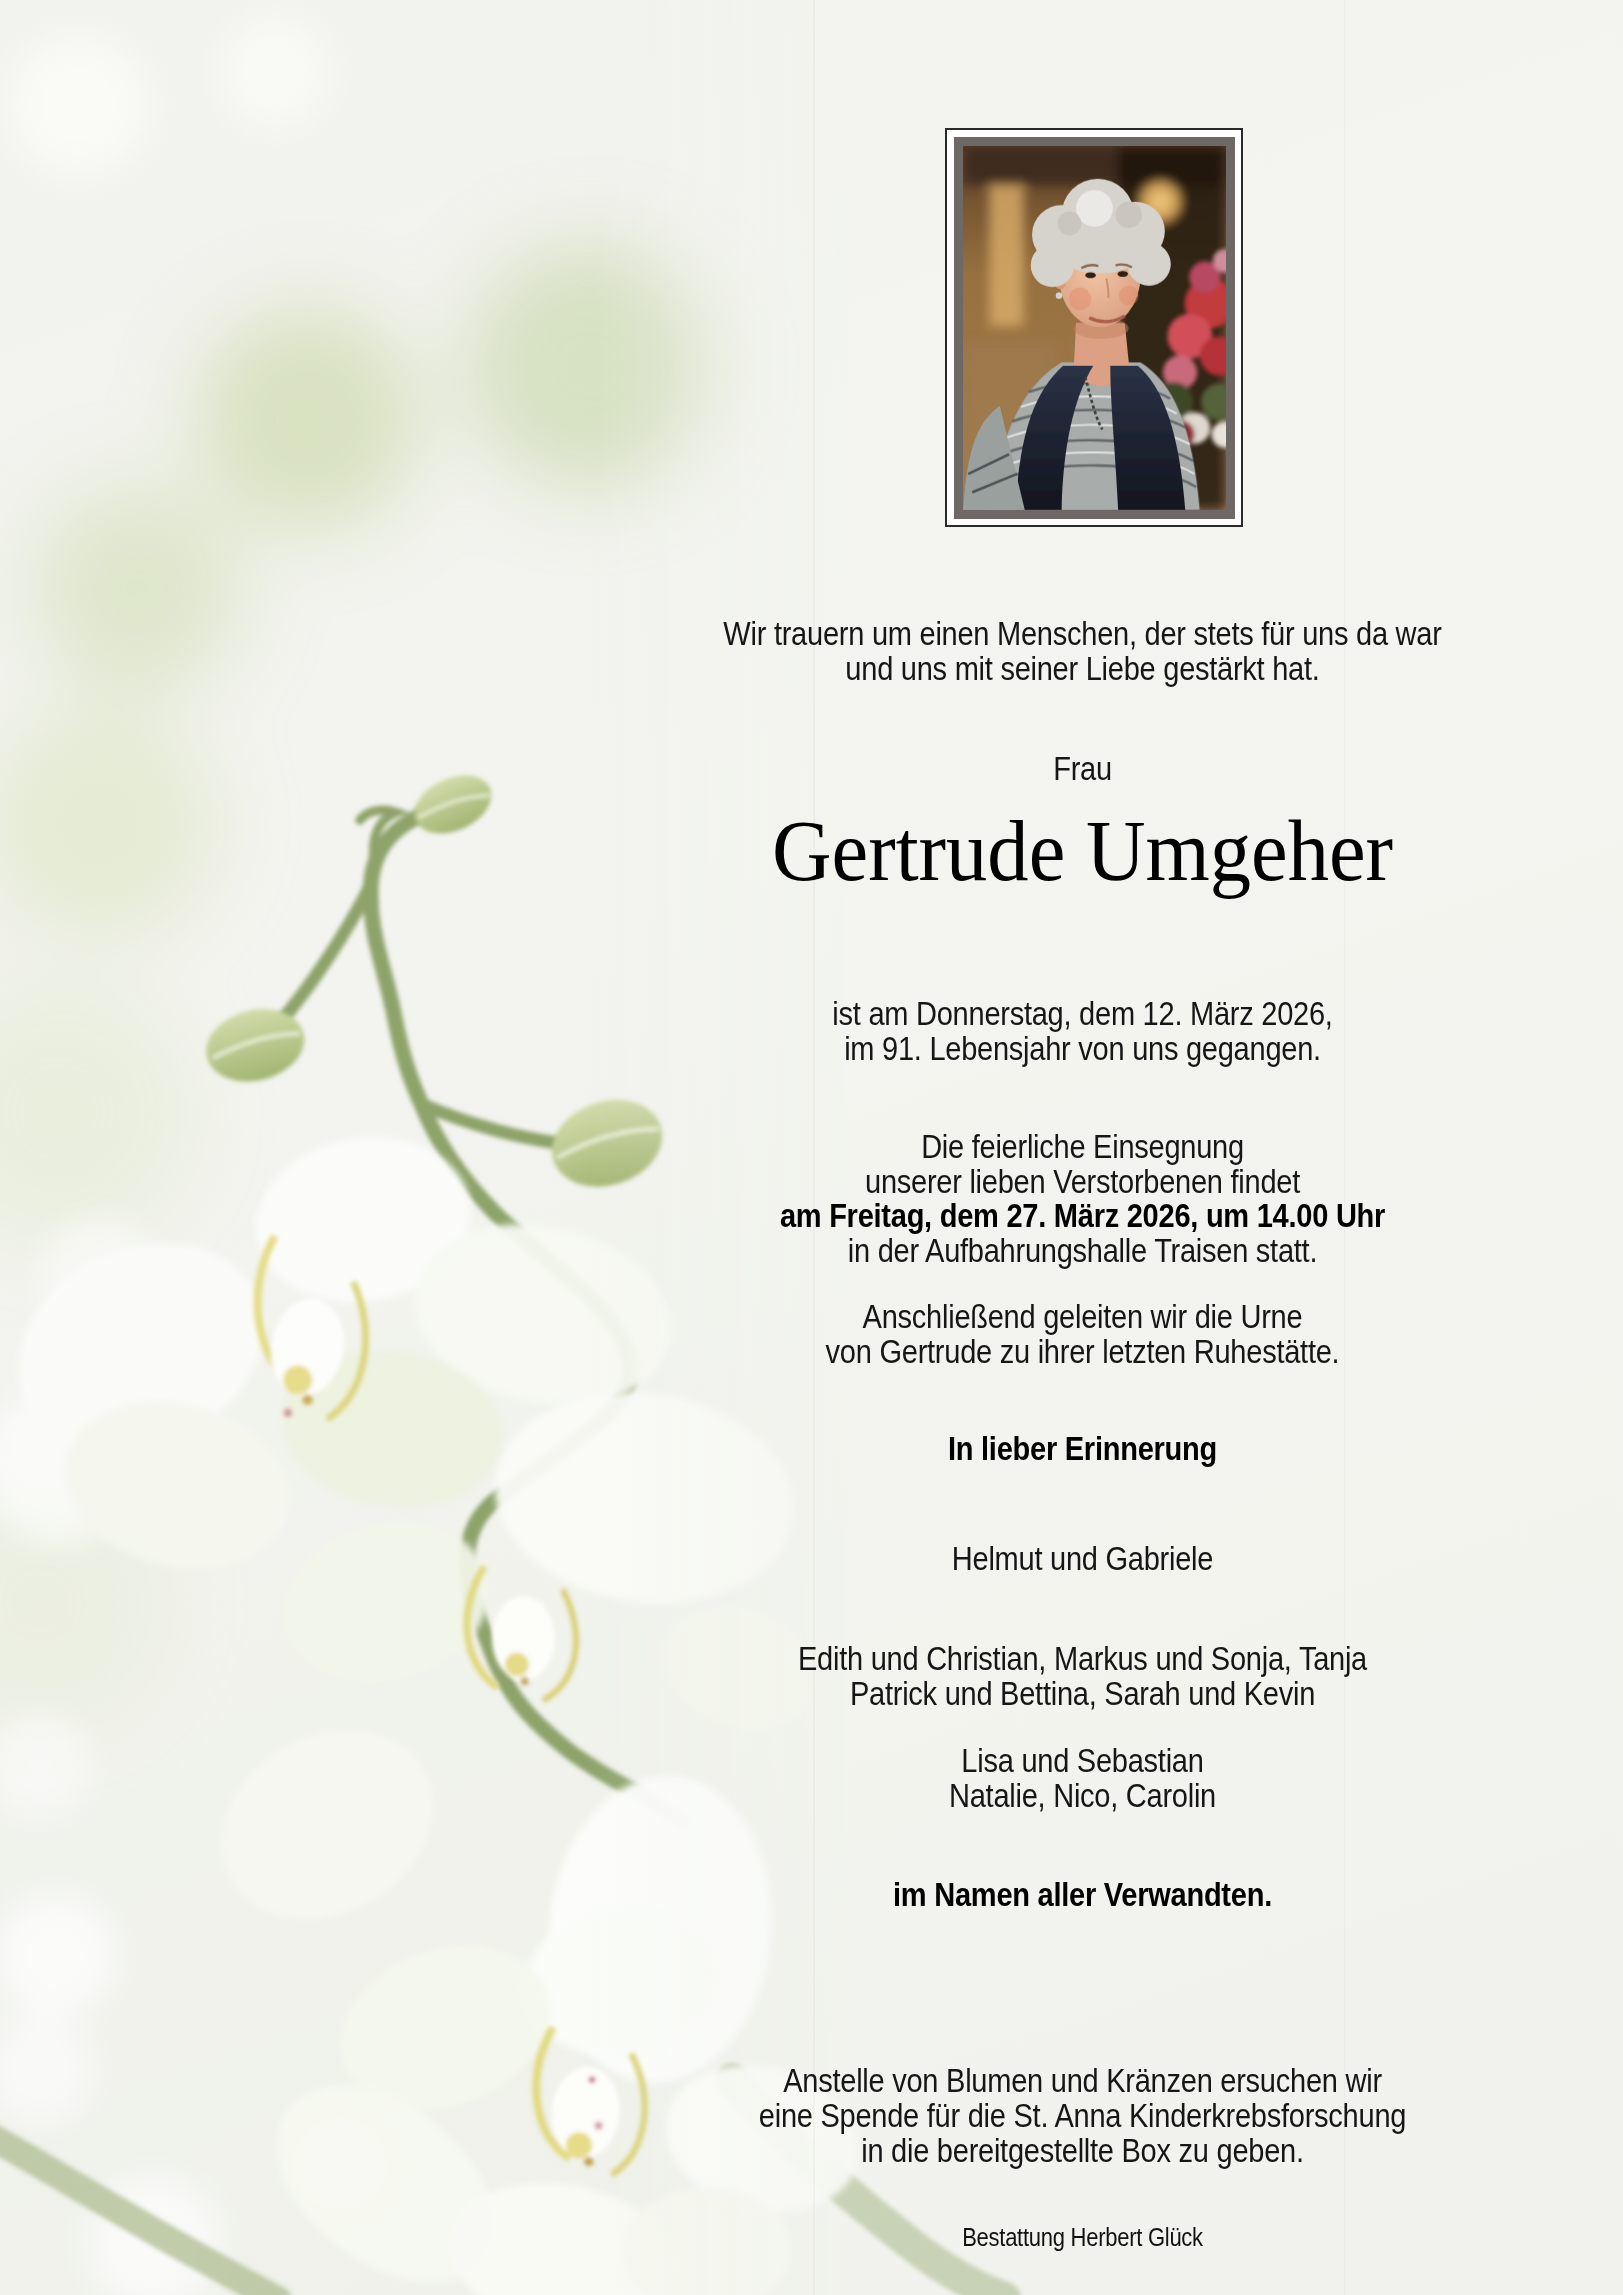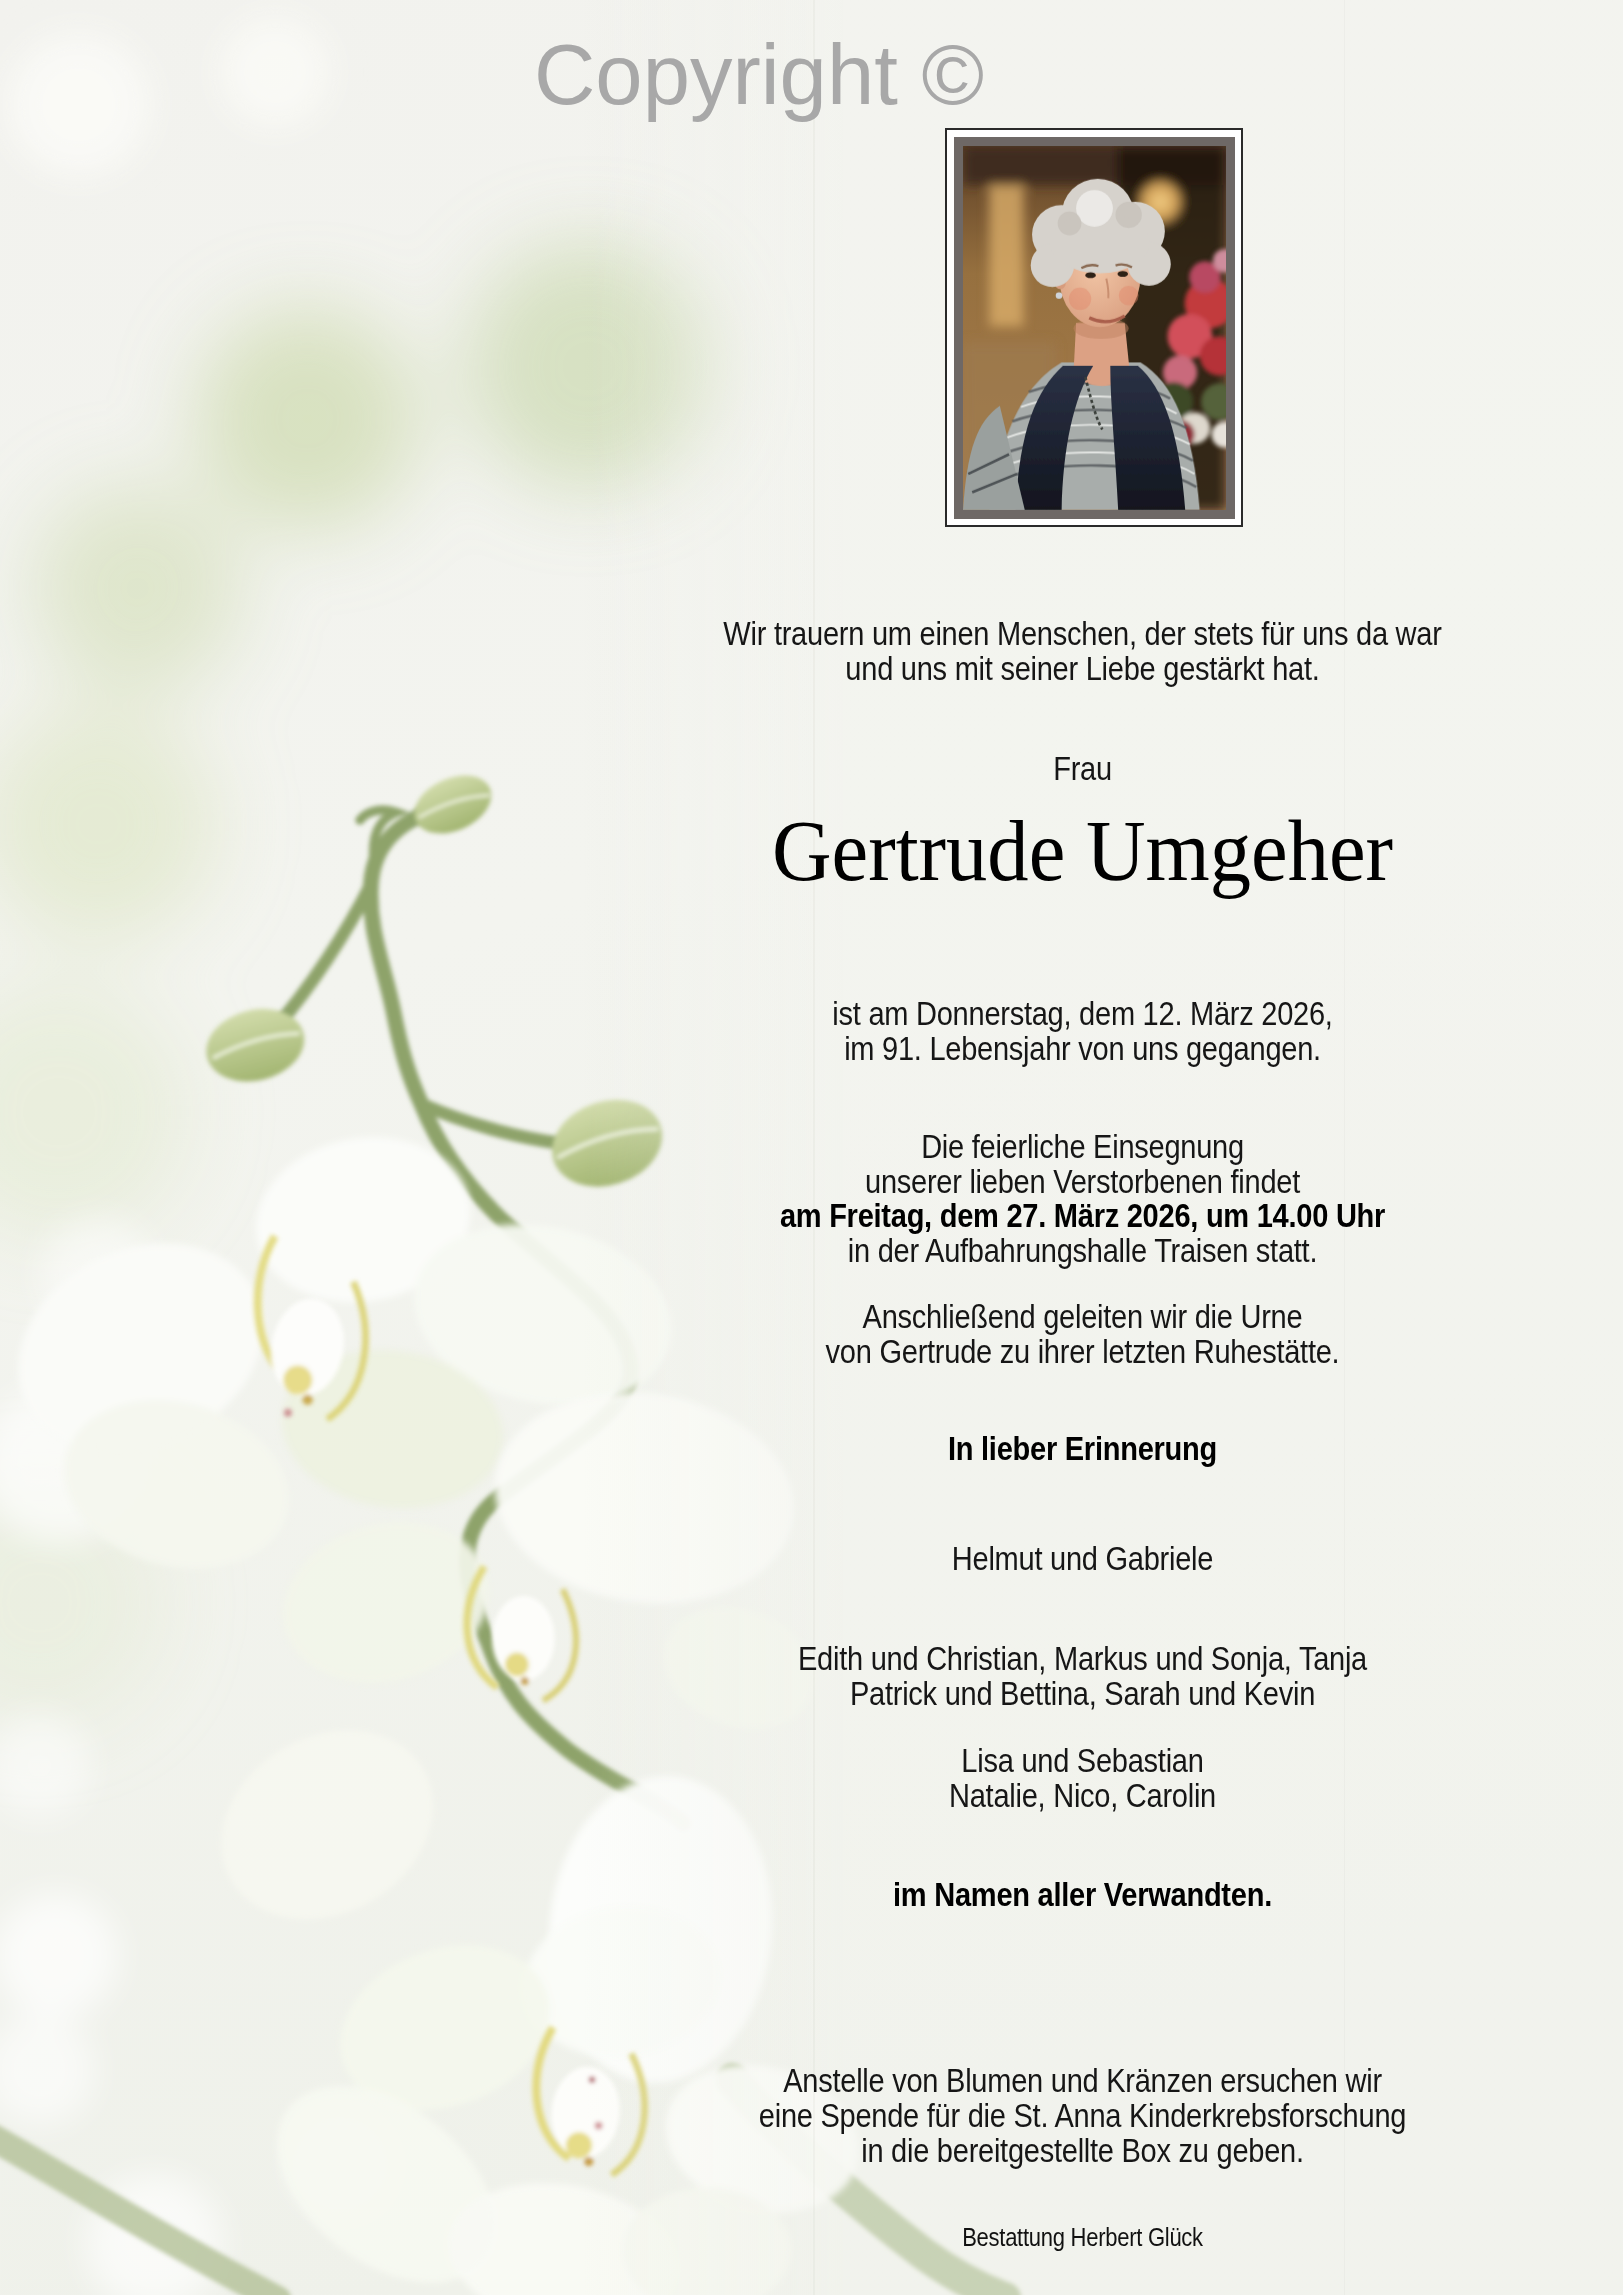--- a/index.html
+++ b/index.html
@@ -168,21 +168,20 @@
       <circle cx="900" cy="3305" r="7" fill="#c59a40"></circle>
       <circle cx="915" cy="3250" r="6" fill="#d09094"></circle>
       <circle cx="905" cy="3180" r="5" fill="#b4646a"></circle>
     </g>
   </svg>
 
   <div class="fade"></div>
   <div class="scanband b1"></div>
   <div class="scanband b2"></div>
 
-  <div class="watermark">Copyright ©</div>
 
   <div class="photo-frame">
     <div class="photo-mat">
       <svg viewBox="0 0 400 555" preserveAspectRatio="none">
         <defs>
           <linearGradient id="pbg" x1="0" y1="0" x2="0" y2="1">
             <stop offset="0" stop-color="#5d4026"></stop>
             <stop offset="0.35" stop-color="#96703f"></stop>
             <stop offset="1" stop-color="#a87e4e"></stop>
           </linearGradient>

